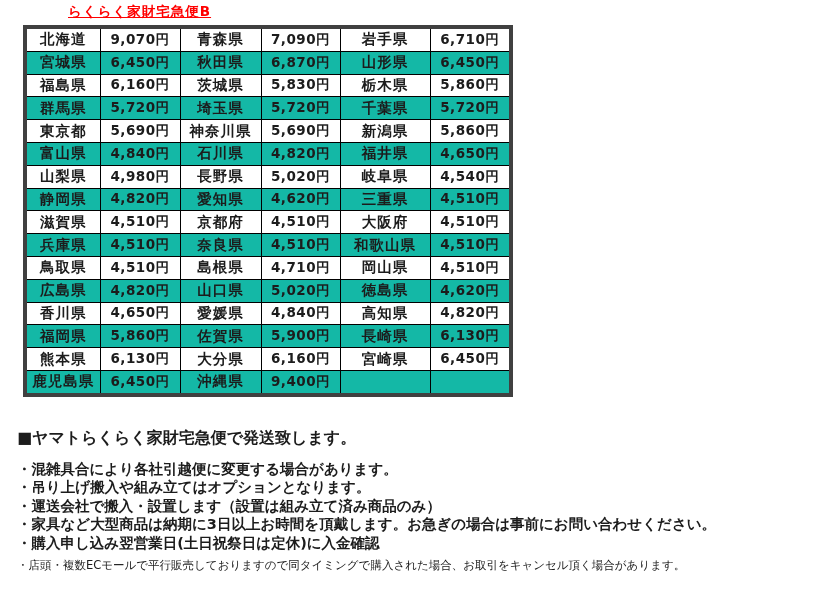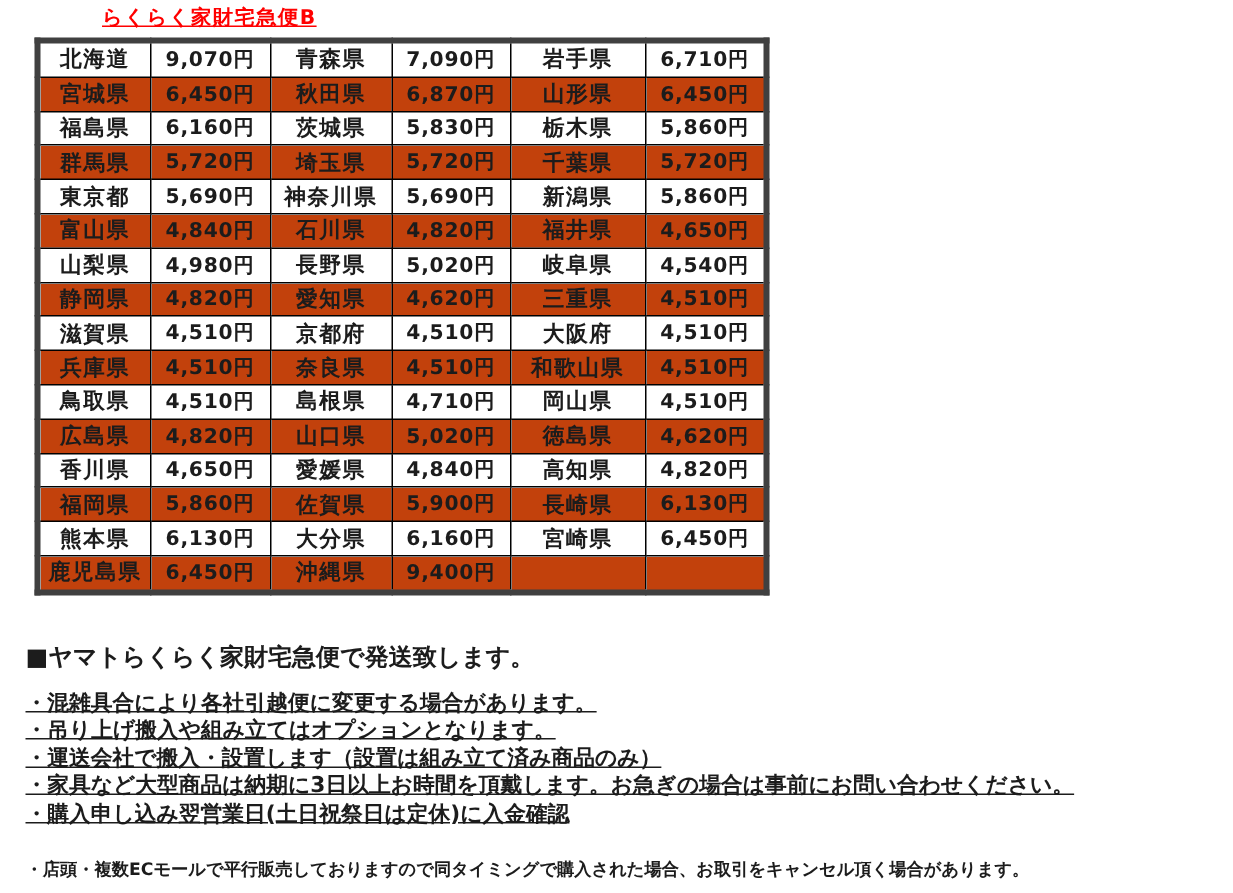--- a/index.html
+++ b/index.html
@@ -19,25 +19,25 @@
     border:4px solid #404040;
   }
   table.fees td{
     border:1px solid #000000;
     height:21.8px;padding:0 2px;
     text-align:center;vertical-align:middle;
     font-weight:bold;white-space:nowrap;overflow:hidden;
   }
   td.pref{font-size:14.5px;letter-spacing:1px;}
   td.fee{font-size:13.5px;letter-spacing:0.5px;}
-  tr.alt td{background:#c2410c;}
+  tr.alt td{background:#14b8a6;}
   .notes{position:absolute;left:17px;top:412px;white-space:nowrap;}
   .notes-heading{font-size:16px;font-weight:bold;line-height:19px;margin:16px 0 13px 0;}
-  .bullet-line{font-size:14.5px;font-weight:bold;line-height:18.4px;text-decoration:underline;}
-  .small-note{font-size:11.5px;font-weight:bold;line-height:14px;margin-top:20px;}
+  .bullet-line{font-size:14.5px;font-weight:bold;line-height:18.4px;}
+  .small-note{font-size:11.5px;font-weight:normal;line-height:14px;margin-top:6px;}
 </style>
 </head>
 <body>
 
 <div class="title">らくらく家財宅急便B</div>
 
 <table class="fees">
   <colgroup>
     <col style="width:75px">
       <col style="width:80px">

